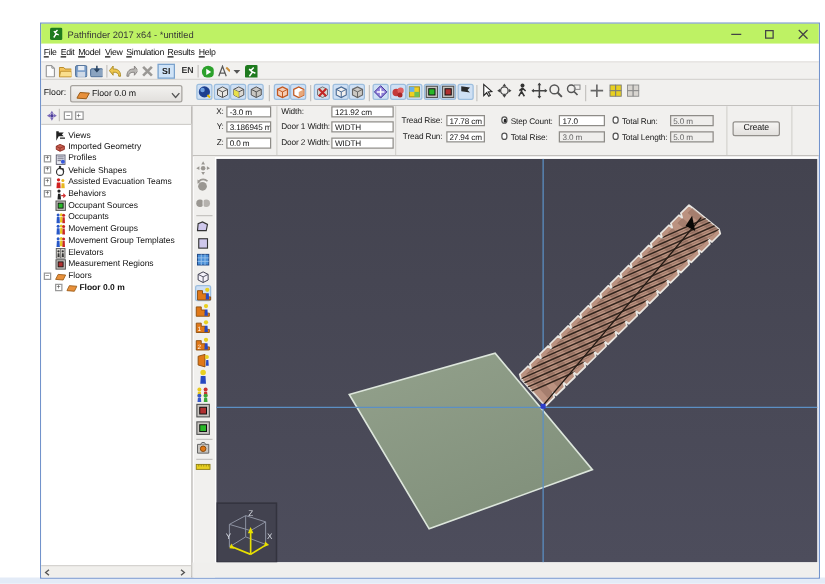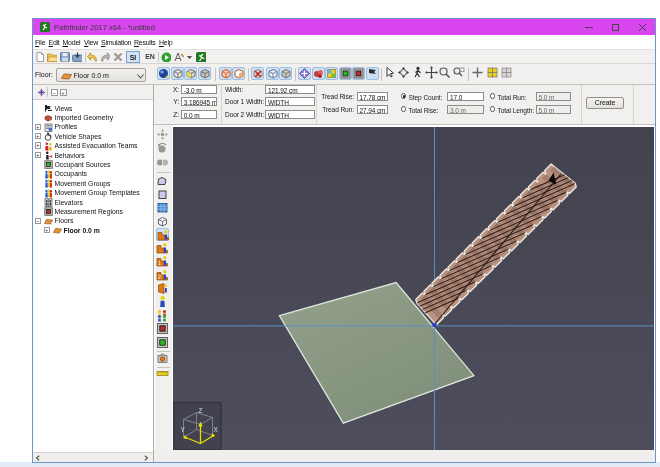--- a/index.html
+++ b/index.html
@@ -1,18 +1,18 @@
 <!DOCTYPE html>
 <html><head><meta charset="utf-8"><style>
 *{margin:0;padding:0;box-sizing:border-box;}
 html,body{width:660px;height:467px;background:#fff;font-family:"Liberation Sans",sans-serif;overflow:hidden;}
 #win{position:absolute;left:32px;top:18px;width:624px;height:445px;background:#fff;border:1px solid #7293cc;}
 .abs{position:absolute;}
 #strip{position:absolute;left:0;top:462px;width:660px;height:5px;background:#e3ebf7;}
-#title{position:absolute;left:0;top:0;width:622px;height:16px;background:#d946ef;}
+#title{position:absolute;left:0;top:0;width:622px;height:16px;background:#bef264;}
 #title .txt{position:absolute;left:21px;top:4px;font-size:7.5px;color:#383838;}
 .wbtn{position:absolute;top:0;color:#4a4a4a;font-size:9px;}
 #menu{position:absolute;left:0;top:16px;width:622px;height:14px;background:#fff;}
 #menu span{position:absolute;top:3.5px;font-size:7px;letter-spacing:-0.25px;color:#111;}
 #tb1{position:absolute;left:0;top:30px;width:622px;height:14.5px;background:#f2f1ef;border-top:1px solid #e3e1df;border-bottom:1px solid #d7d5d2;}
 #row2{position:absolute;left:0;top:44.5px;width:622px;height:21px;background:#f1f0ee;border-bottom:1px solid #c4c2bf;}
 #props{position:absolute;left:121px;top:65.5px;width:501px;height:40px;background:#f1f0ee;border-bottom:1px solid #c2c0bd;font-size:6.6px;letter-spacing:-0.1px;color:#1a1a1a;}
 .fld{position:absolute;background:#fff;border:1px solid #8e8c88;font-size:6.5px;color:#111;line-height:7px;padding:1px 0 0 2px;white-space:nowrap;overflow:hidden;}
 .fldd{background:#efeeec;color:#666;}
 .plabel{position:absolute;white-space:nowrap;}

